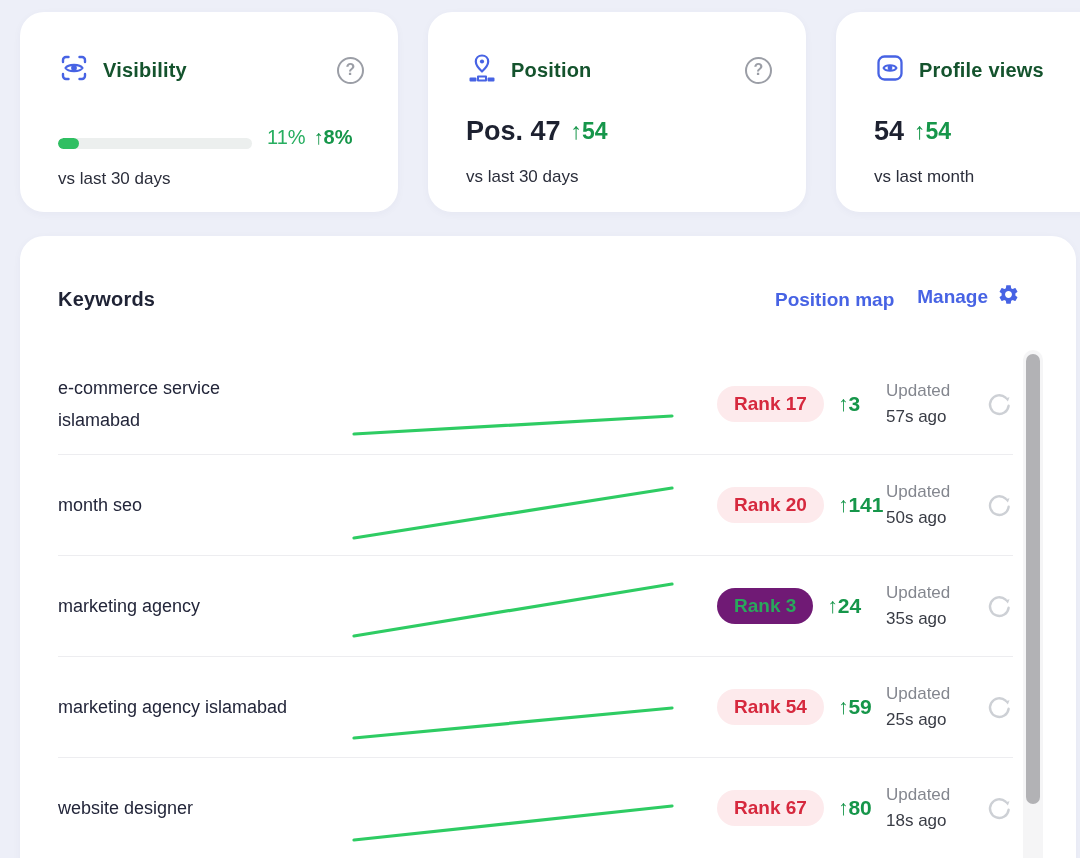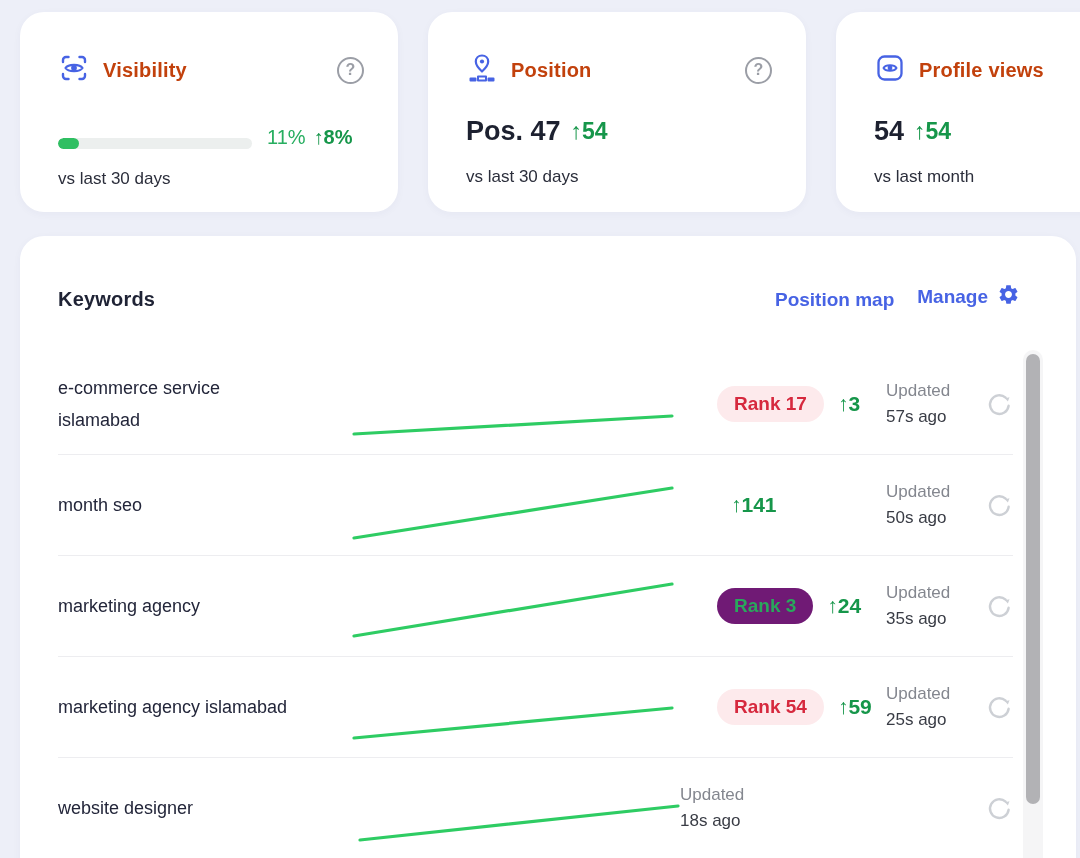--- a/index.html
+++ b/index.html
@@ -10,21 +10,21 @@
     color:#23263a;
   }
   
   .top-row{position:absolute;left:20px;top:12px;display:flex;gap:30px;}
   .stat-card{
     width:378px;height:200px;background:#ffffff;border-radius:24px;
     box-sizing:border-box;padding:40px 34px 0 38px;flex:0 0 auto;
     box-shadow:0 2px 8px rgba(40,50,100,0.04);
   }
   .stat-header{display:flex;align-items:center;}
-  .stat-title{font-size:20px;font-weight:600;color:#c2410c;margin-left:13px;letter-spacing:.2px;}
+  .stat-title{font-size:20px;font-weight:600;color:#14532d;margin-left:13px;letter-spacing:.2px;}
   .help{
     margin-left:auto;width:27px;height:27px;border-radius:50%;
     border:2px solid #9b9ea6;color:#9b9ea6;font-size:16px;font-weight:700;
     display:flex;align-items:center;justify-content:center;background:none;padding:0;cursor:pointer;
     font-family:"Liberation Sans", sans-serif;
   }
   .vis-row{display:flex;align-items:flex-end;margin-top:38px;}
   .progress{width:194px;height:11px;background:#ecefee;border-radius:7px;overflow:hidden;}
   .progress-fill{height:100%;background:#2fbf62;border-radius:7px;}
   .vis-val{color:#27ae60;font-size:20px;font-weight:500;margin-left:15px;}
@@ -187,20 +187,21 @@
   </div>
 
   <div class="kw-row">
     <div class="kw-name">month seo</div>
     <div class="kw-spark">
       <svg viewBox="0 0 322 100" width="322" height="100">
         <line stroke="#2ecc63" stroke-width="3.2" stroke-linecap="round" x1="2" y1="83" x2="320" y2="33"></line>
       </svg>
     </div>
     <div class="kw-rank">
+      <span class="badge red">Rank 20</span>
       <span class="delta"><span class="arrow-glyph">↑</span><span>141</span></span>
     </div>
     <div class="kw-updated">
       <div class="upd1">Updated</div>
       <div class="upd2">50s ago</div>
     </div>
     <button class="kw-refresh">
       <svg width="27" height="27" viewBox="0 0 26 26" fill="none">
         <path d="M21.8 14.2 a9 9 0 1 1 -2.9 -7.8" stroke="#cdd0d5" stroke-width="2.3" fill="none" stroke-linecap="round"></path>
         <path d="M18.2 6.9 l4.4 -0.9 -1.5 4" fill="#cdd0d5"></path>
@@ -254,20 +255,24 @@
     </button>
   </div>
 
   <div class="kw-row">
     <div class="kw-name">website designer</div>
     <div class="kw-spark">
       <svg viewBox="0 0 322 100" width="322" height="100">
         <line stroke="#2ecc63" stroke-width="3.2" stroke-linecap="round" x1="2" y1="82" x2="320" y2="48"></line>
       </svg>
     </div>
+    <div class="kw-rank">
+      <span class="badge red">Rank 67</span>
+      <span class="delta"><span class="arrow-glyph">↑</span><span>80</span></span>
+    </div>
     <div class="kw-updated">
       <div class="upd1">Updated</div>
       <div class="upd2">18s ago</div>
     </div>
     <button class="kw-refresh">
       <svg width="27" height="27" viewBox="0 0 26 26" fill="none">
         <path d="M21.8 14.2 a9 9 0 1 1 -2.9 -7.8" stroke="#cdd0d5" stroke-width="2.3" fill="none" stroke-linecap="round"></path>
         <path d="M18.2 6.9 l4.4 -0.9 -1.5 4" fill="#cdd0d5"></path>
       </svg>
     </button>

